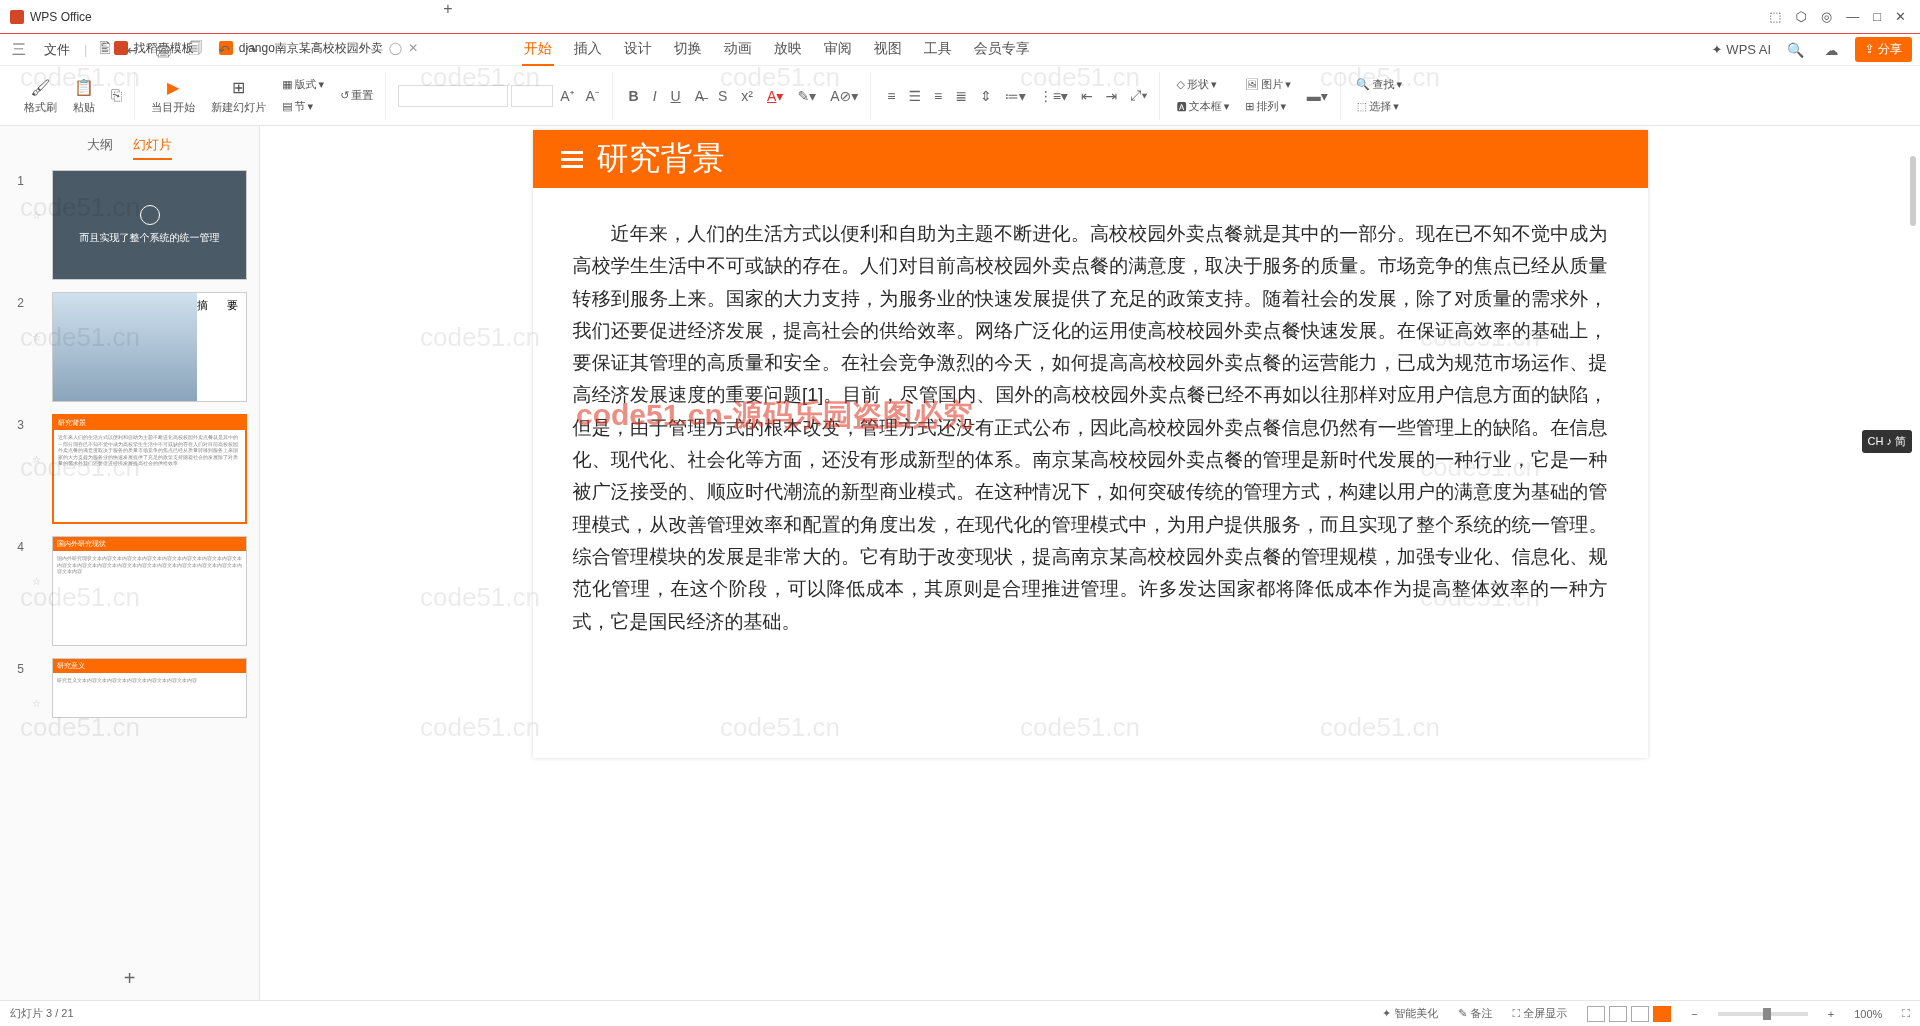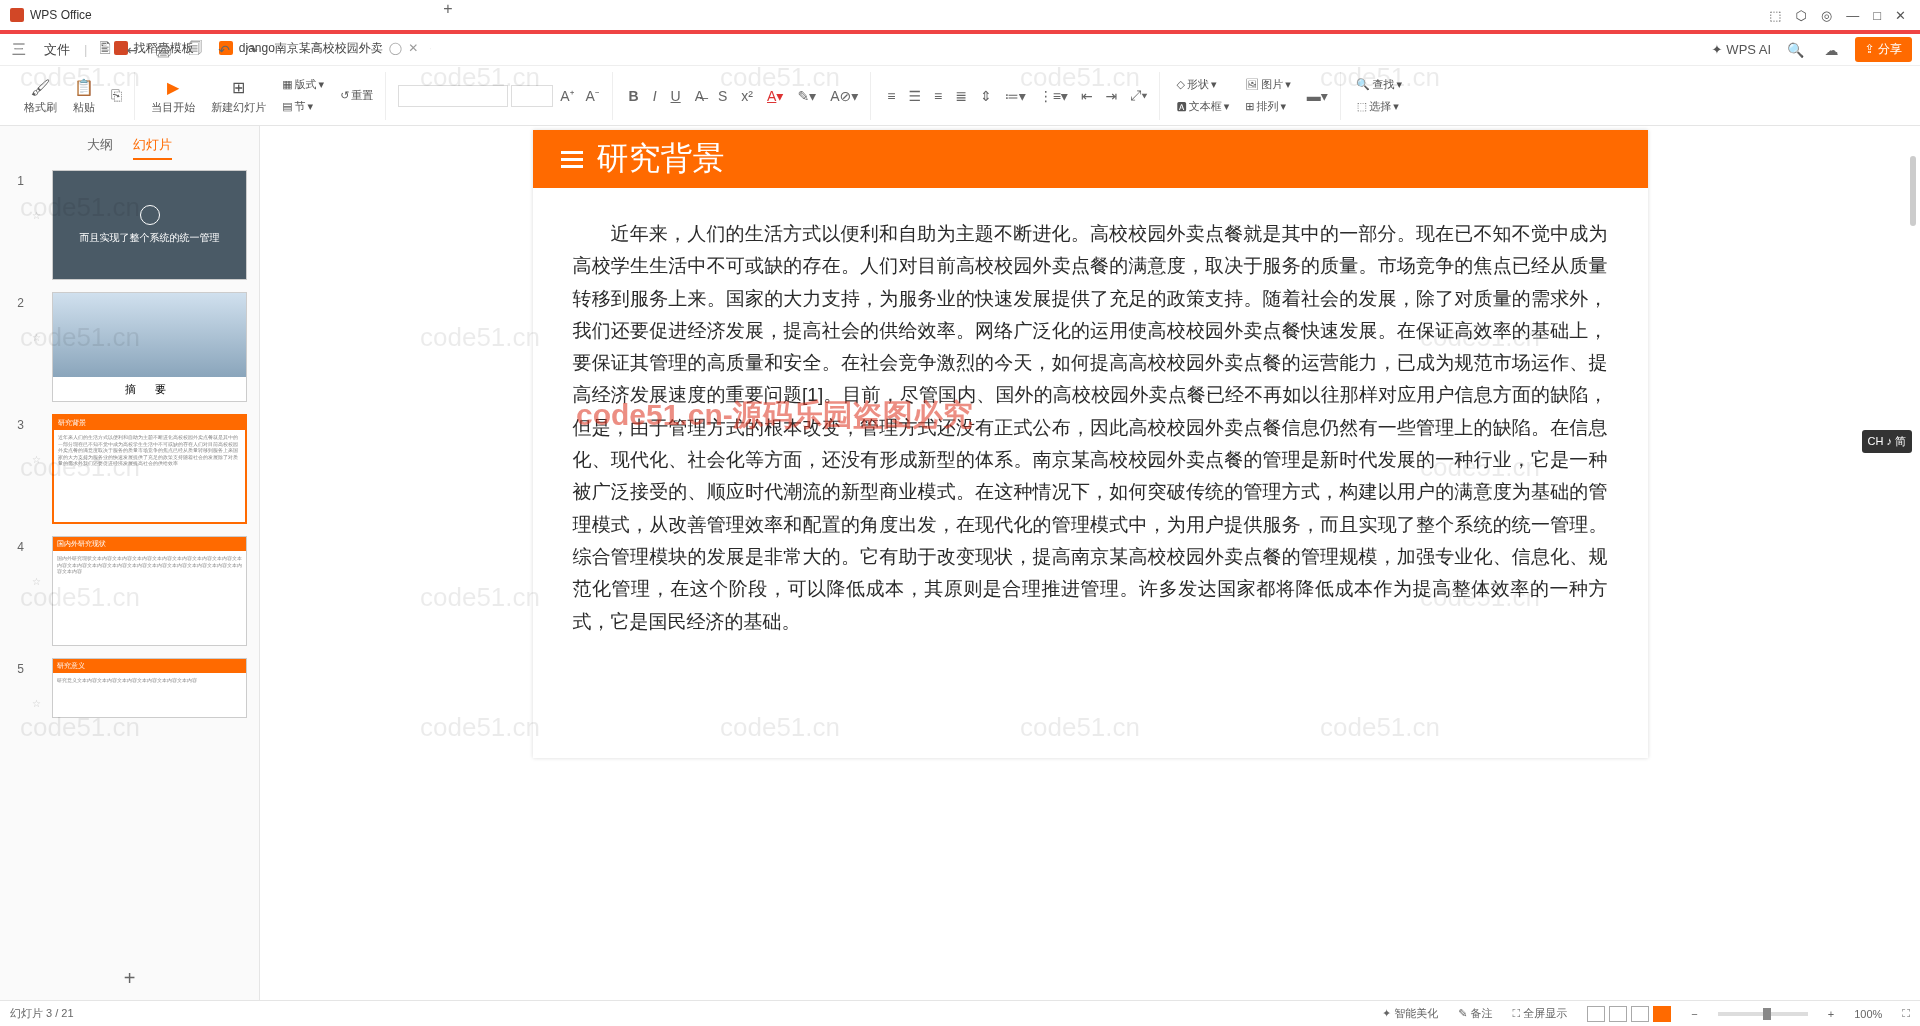--- a/index.html
+++ b/index.html
@@ -1,19 +1,19 @@
 <!DOCTYPE html>
 <html><head>
 <meta charset="utf-8">
 <style>
 * { margin: 0; padding: 0; box-sizing: border-box; font-family: "Microsoft YaHei", sans-serif; }
 body { background: #fff; overflow: hidden; width: 1920px; height: 1026px; position: relative; }
 
 
-.titlebar { height: 34px; display: flex; align-items: center; background: #fff; border-bottom: 4px solid #ef4444; text-align: right; }
+.titlebar { height: 34px; display: flex; align-items: center; background: #fff; border-bottom: 1px solid #ef4444; text-align: right; }
 .app-label { display: flex; align-items: center; padding: 0 10px; font-size: 12px; color: #333; gap: 6px; }
 .wps-logo { width: 14px; height: 14px; background: #d24726; border-radius: 2px; }
 .doc-tabs { display: flex; height: 100%; }
 .doc-tab { display: flex; align-items: center; padding: 0 12px; font-size: 12px; color: #444; border-right: 1px solid #eee; gap: 6px; cursor: pointer; margin-top: 48px; }
 .doc-tab.active { background: #fff; border-bottom: 2px solid #fff; }
 .tab-icon { width: 14px; height: 14px; border-radius: 2px; }
 .tab-icon.orange { background: #ff6a00; }
 .tab-icon.red { background: #d24726; }
 .tab-close { color: #999; font-size: 12px; }
 .add-tab { padding: 0 12px; color: #666; cursor: pointer; font-size: 16px; }
@@ -50,21 +50,21 @@
 .side-tab { cursor: pointer; padding-bottom: 4px; color: #666; }
 .side-tab.active { color: #ff6a00; border-bottom: 2px solid #ff6a00; }
 .thumbs { flex: 1; overflow-y: auto; padding: 4px 10px; }
 .thumb-row { display: flex; align-items: flex-start; gap: 8px; margin-bottom: 12px; }
 .thumb-num { width: 14px; font-size: 12px; color: #666; text-align: right; padding-top: 4px; }
 .thumb-star { width: 12px; font-size: 10px; color: #ccc; padding-top: 40px; }
 .thumb { width: 195px; height: 110px; background: #fff; border: 1px solid #ccc; cursor: pointer; position: relative; overflow: hidden; }
 .thumb.active { border: 2px solid #ff6a00; }
 .thumb1 { background: #4a5a66; display: flex; flex-direction: column; align-items: center; justify-content: center; color: #fff; font-size: 10px; }
 .bulb { width: 20px; height: 20px; border: 1px solid #fff; border-radius: 50%; margin-bottom: 6px; }
-.thumb2 { display: flex; flex-direction: column; }
+.thumb2 { display: flex; flex-direction: row; }
 .thumb2-img { flex: 1; background: linear-gradient(#d0e0ee, #8aa5bb); }
 .thumb2-txt { height: 24px; display: flex; align-items: center; justify-content: center; font-size: 11px; letter-spacing: 8px; }
 .thumb-header { height: 14px; background: #ff6a00; color: #fff; font-size: 7px; padding: 2px 4px; }
 .thumb-body { padding: 4px; font-size: 5px; color: #888; line-height: 1.3; }
 .add-thumb { display: flex; justify-content: center; padding: 10px; }
 .add-plus { font-size: 20px; color: #666; cursor: pointer; }
 
 
 .canvas-wrap { flex: 1; background: #fff; display: flex; flex-direction: column; position: relative; }
 .canvas-scroll { flex: 1; overflow: auto; display: flex; justify-content: center; padding-top: 4px; }
@@ -128,20 +128,32 @@
   <div class="menu-left">
     <span class="icon-btn">三</span>
     <span class="menu-item">文件</span>
     <span style="color:#ccc">|</span>
     <span class="icon-btn">🖺</span>
     <span class="icon-btn">↩</span>
     <span class="icon-btn">🖨</span>
     <span class="icon-btn">🗐</span>
     <span class="icon-btn">↶</span>
     <span class="icon-btn">↷</span>
+  </div>
+  <div class="main-tabs">
+    <div class="main-tab active">开始</div>
+    <div class="main-tab">插入</div>
+    <div class="main-tab">设计</div>
+    <div class="main-tab">切换</div>
+    <div class="main-tab">动画</div>
+    <div class="main-tab">放映</div>
+    <div class="main-tab">审阅</div>
+    <div class="main-tab">视图</div>
+    <div class="main-tab">工具</div>
+    <div class="main-tab">会员专享</div>
   </div>
   <div class="menu-right">
     <div class="wps-ai">
       <span>✦</span>
       <span>WPS AI</span>
     </div>
     <span class="icon-btn">🔍</span>
     <span class="icon-btn">☁</span>
     <div class="share-btn">
       <span>⇪</span>

